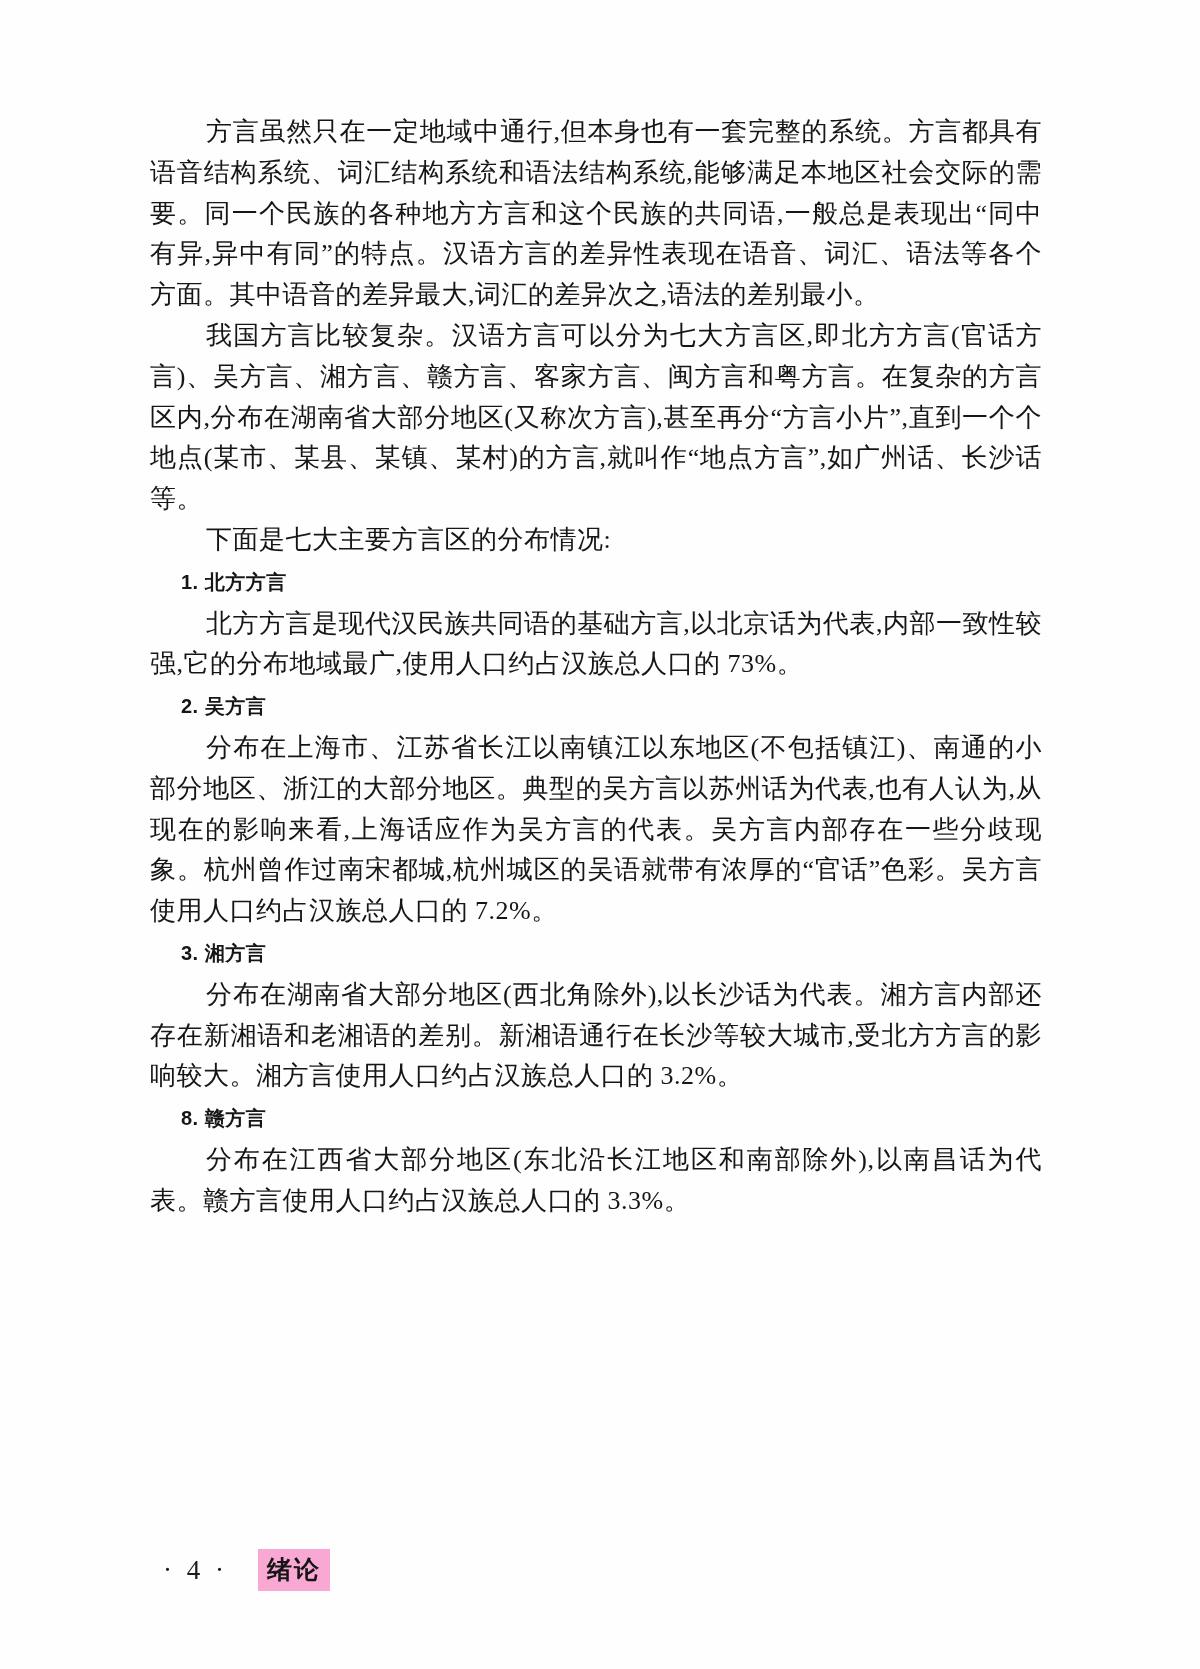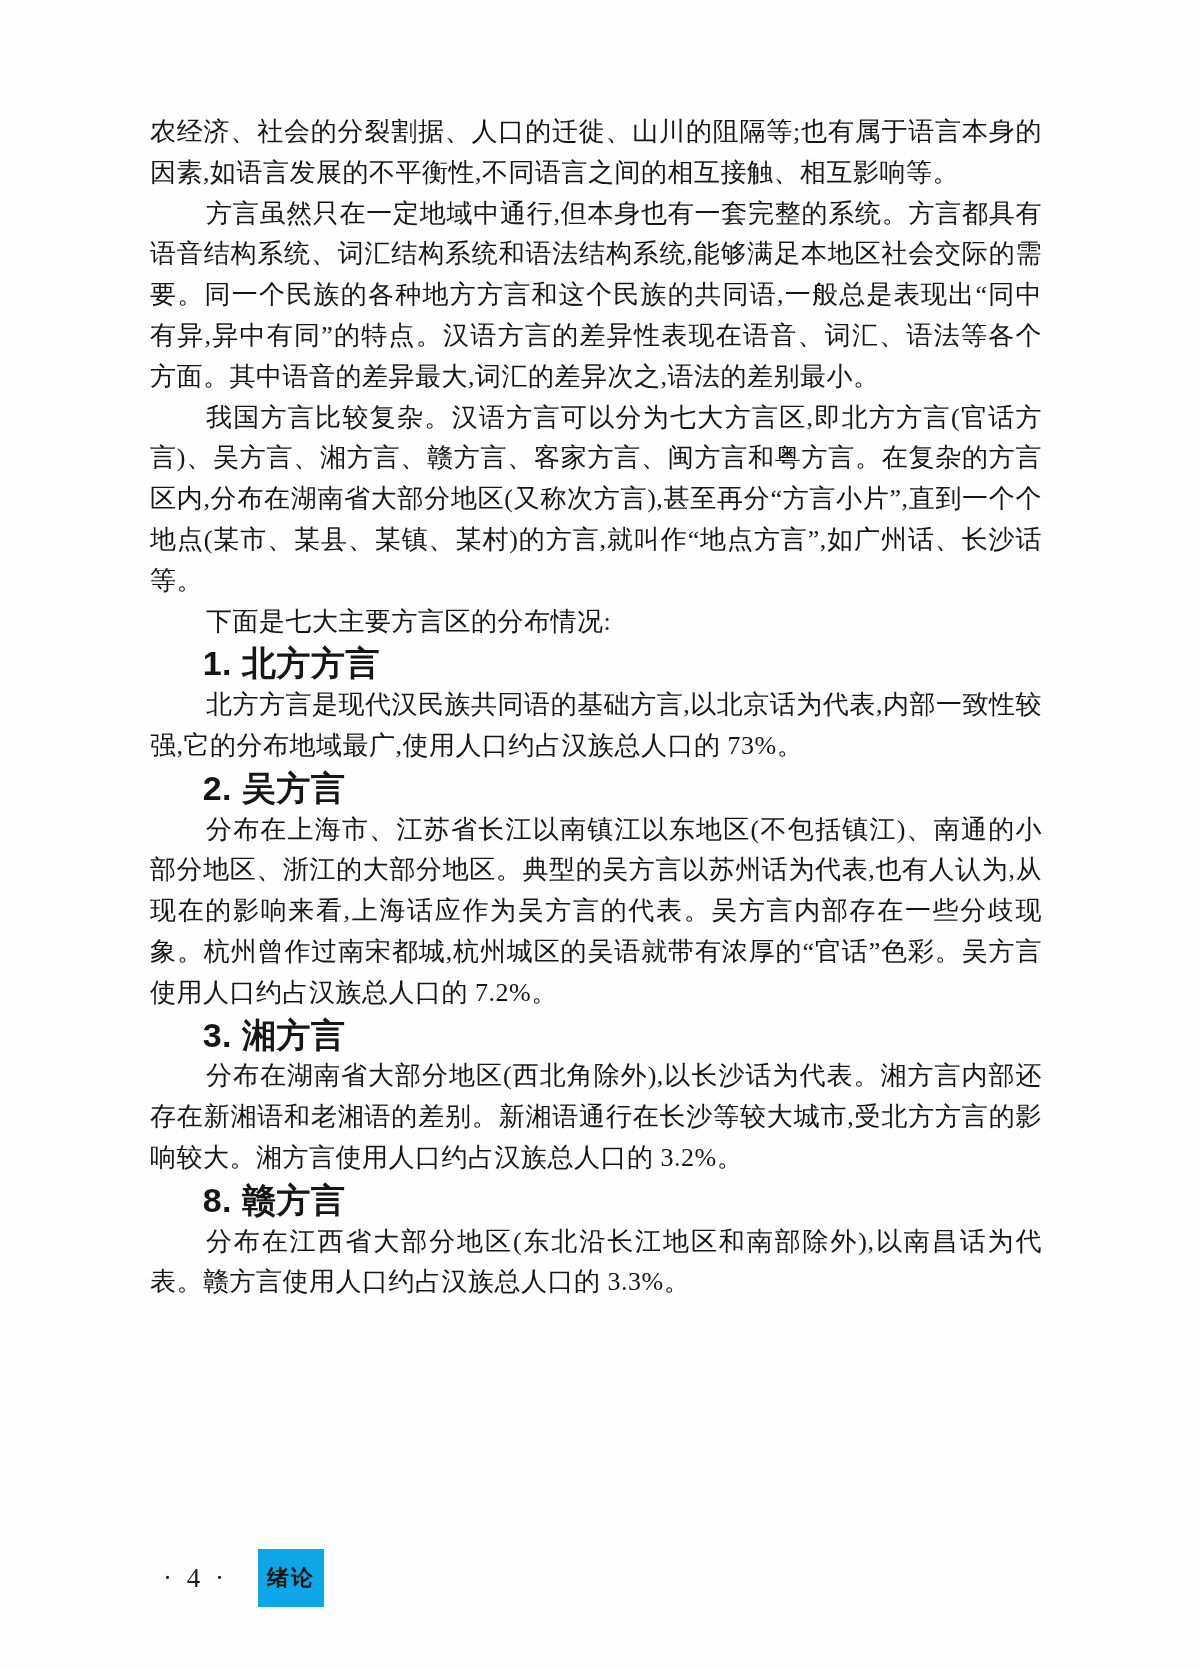--- a/index.html
+++ b/index.html
@@ -31,57 +31,56 @@
     letter-spacing: 0.5px;
   }
   .para.no-indent {
     text-indent: 0;
   }
   .sec-heading {
     margin: 1px 0;
     padding-left: 1.55em;
     font-family: "Liberation Sans", "DejaVu Sans", sans-serif;
     font-weight: 700;
-    font-size: 34px;
+    font-size: 20px;
     line-height: 40.8px;
     text-align: left;
     letter-spacing: 0.5px;
   }
   .footer {
     position: absolute;
     left: 163px;
     top: 1549px;
     display: flex;
     align-items: center;
     gap: 30px;
   }
   .page-number {
     font-size: 27px;
     letter-spacing: 4px;
     color: #1c1c1c;
   }
   .chapter-box {
     display: inline-block;
-    background: #0ea5e9;
+    background: #f9a8d4;
     color: #141414;
-    font-size: 22px;
+    font-size: 25px;
     font-weight: 600;
     line-height: 34px;
-    padding: 12px 9px;
+    padding: 4px 9px;
     letter-spacing: 2px;
   }
 </style>
 </head>
 <body>
 
 <div class="page">
 
   <main class="text-block">
 
-    <p class="para no-indent">农经济、社会的分裂割据、人口的迁徙、山川的阻隔等;也有属于语言本身的因素,如语言发展的不平衡性,不同语言之间的相互接触、相互影响等。</p>
 
     <p class="para">方言虽然只在一定地域中通行,但本身也有一套完整的系统。方言都具有语音结构系统、词汇结构系统和语法结构系统,能够满足本地区社会交际的需要。同一个民族的各种地方方言和这个民族的共同语,一般总是表现出“同中有异,异中有同”的特点。汉语方言的差异性表现在语音、词汇、语法等各个方面。其中语音的差异最大,词汇的差异次之,语法的差别最小。</p>
 
     <p class="para">我国方言比较复杂。汉语方言可以分为七大方言区,即北方方言(官话方言)、吴方言、湘方言、赣方言、客家方言、闽方言和粤方言。在复杂的方言区内,分布在湖南省大部分地区(又称次方言),甚至再分“方言小片”,直到一个个地点(某市、某县、某镇、某村)的方言,就叫作“地点方言”,如广州话、长沙话等。</p>
 
     <p class="para">下面是七大主要方言区的分布情况:</p>
 
     <h3 class="sec-heading">1. 北方方言</h3>
 
     <p class="para">北方方言是现代汉民族共同语的基础方言,以北京话为代表,内部一致性较强,它的分布地域最广,使用人口约占汉族总人口的 73%。</p>

